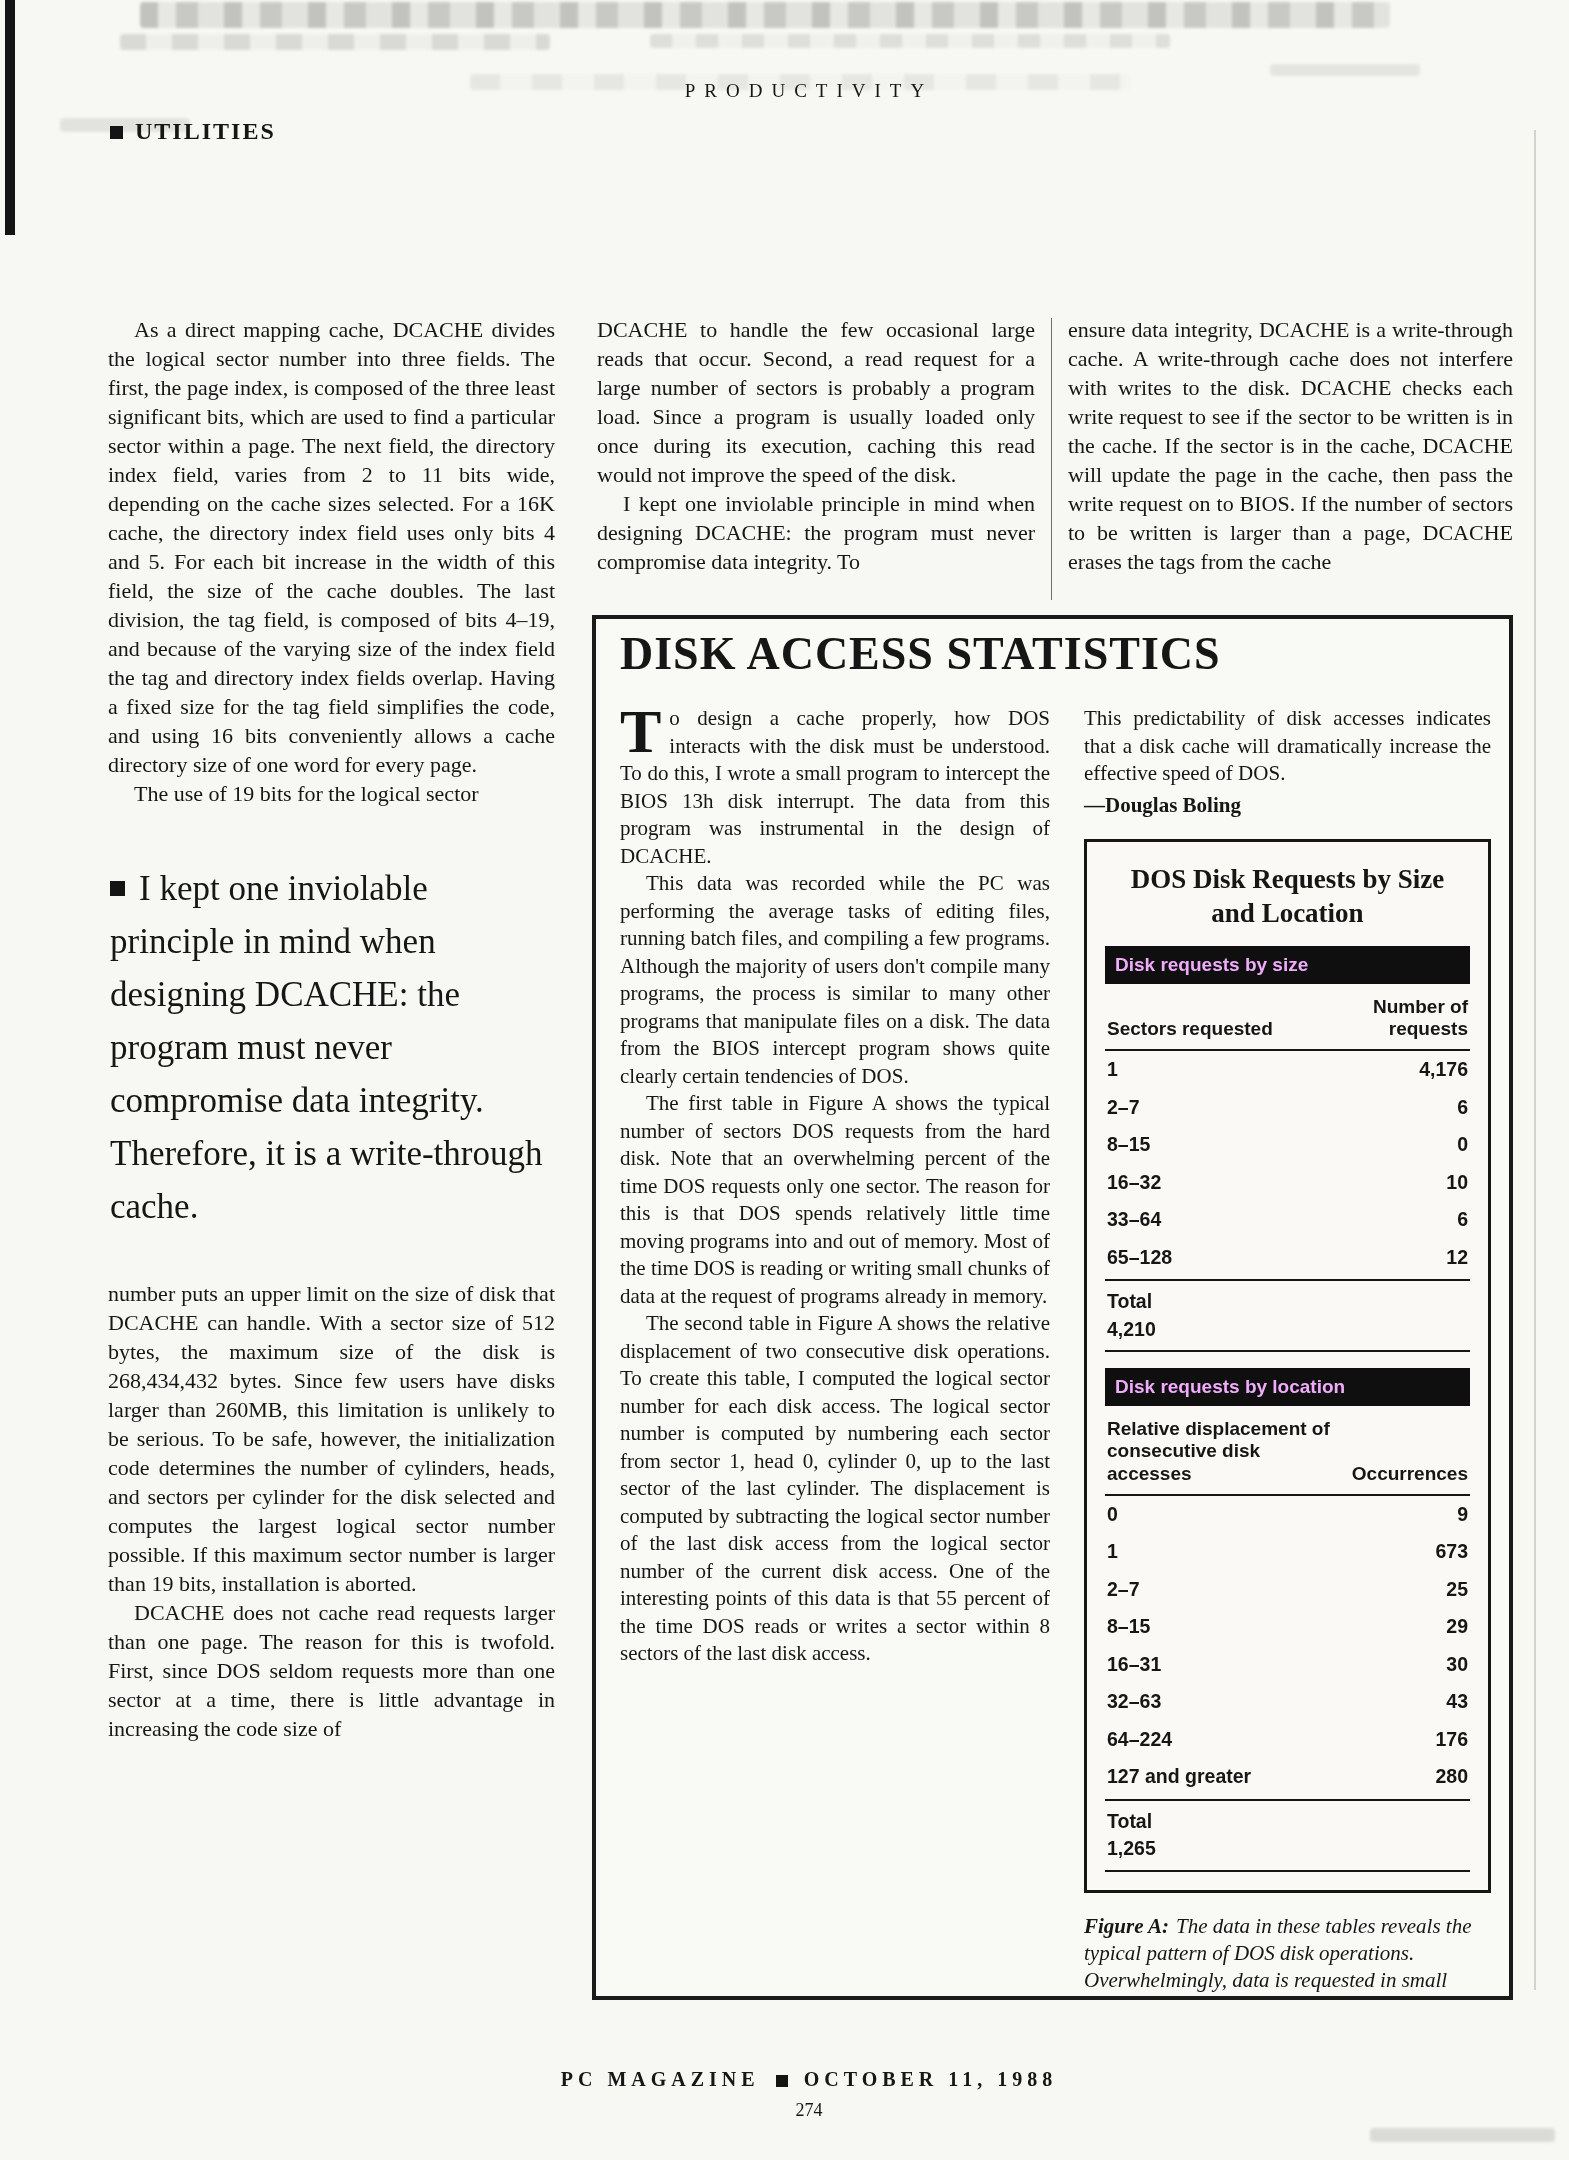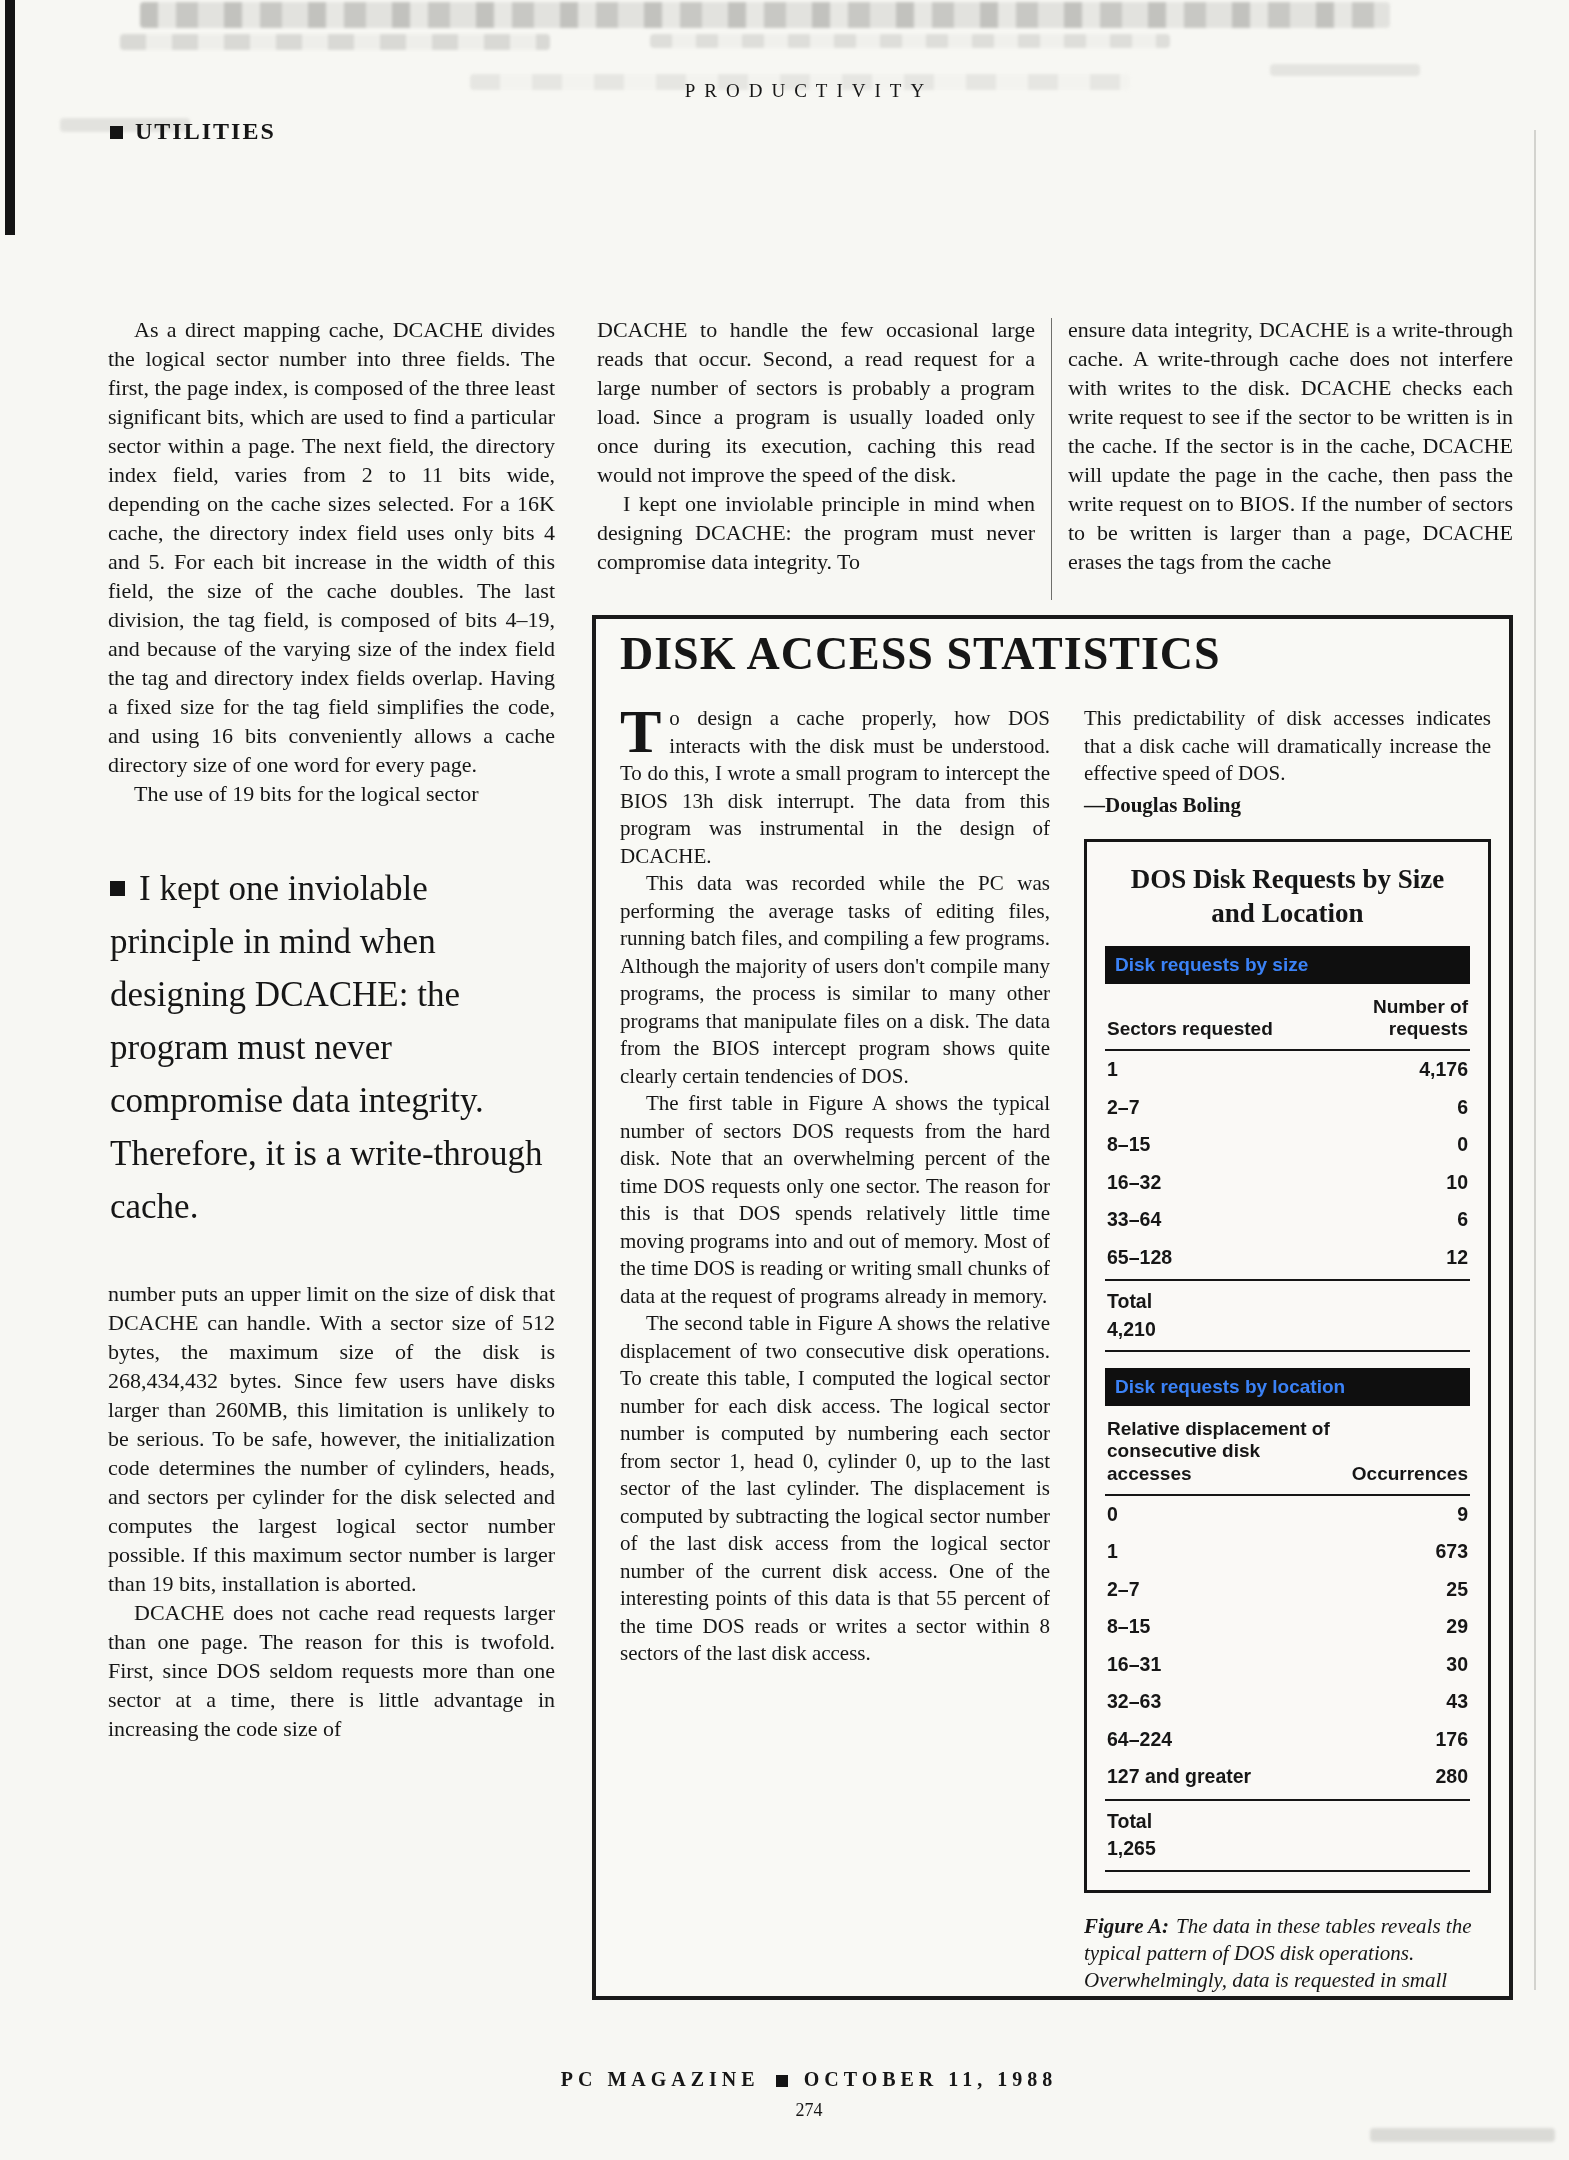--- a/index.html
+++ b/index.html
@@ -45,21 +45,21 @@
   .sb-left{position:absolute;top:86px;left:24px;width:430px;font-size:21px;line-height:27.5px;text-align:justify;hyphens:auto;}
   .sb-left p{margin:0;}
   .dropcap{float:left;font-size:62px;line-height:48px;font-weight:bold;padding:2px 8px 0 0;}
   .sb-right{position:absolute;top:86px;left:488px;width:407px;font-size:21px;line-height:27.5px;text-align:justify;hyphens:auto;}
   .sb-right p{margin:0;}
   .byline{font-weight:bold;margin-top:4px !important;text-align:left;}
   
   .figure{border:3px solid #161616;margin-top:20px;padding:14px 18px 18px;background:#faf9f6;}
   .fig-title{margin:6px 2px 2px;font-size:27px;line-height:34px;font-weight:bold;
     font-family:"Liberation Serif",serif;text-align:center;}
-  .tbar{background:#0f0f0f;color:#3b82f6;font-family:"Liberation Sans",sans-serif;
+  .tbar{background:#0f0f0f;color:#f0abfc;font-family:"Liberation Sans",sans-serif;
     font-weight:bold;font-size:19px;padding:5px 10px;margin-top:16px;}
   .thead{display:flex;justify-content:space-between;align-items:flex-end;
     border-bottom:2px solid #161616;padding:12px 2px 8px;
     font-family:"Liberation Sans",sans-serif;font-weight:bold;font-size:19px;line-height:1.2;text-align:left;}
   .th-l{max-width:230px;}
   .th-r{max-width:130px;text-align:right;}
   .trow{display:flex;justify-content:space-between;padding:5px 2px;
     font-family:"Liberation Sans",sans-serif;font-weight:700;font-size:19.5px;text-align:left;}
   .trow.total{border-top:2px solid #161616;border-bottom:2px solid #161616;margin-top:3px;padding:7px 2px;flex-direction:column;}
   .caption{margin-top:20px !important;font-style:italic;font-size:21px;line-height:27px;text-align:left;}

